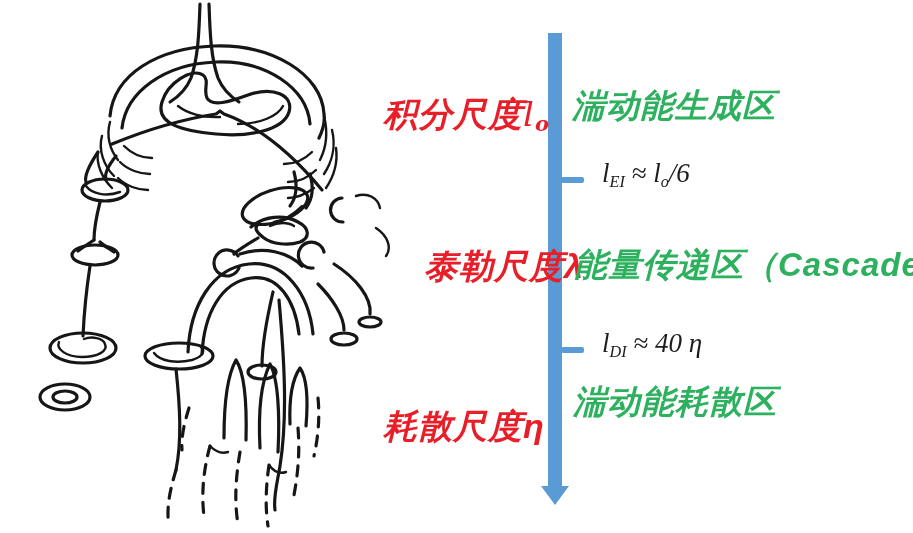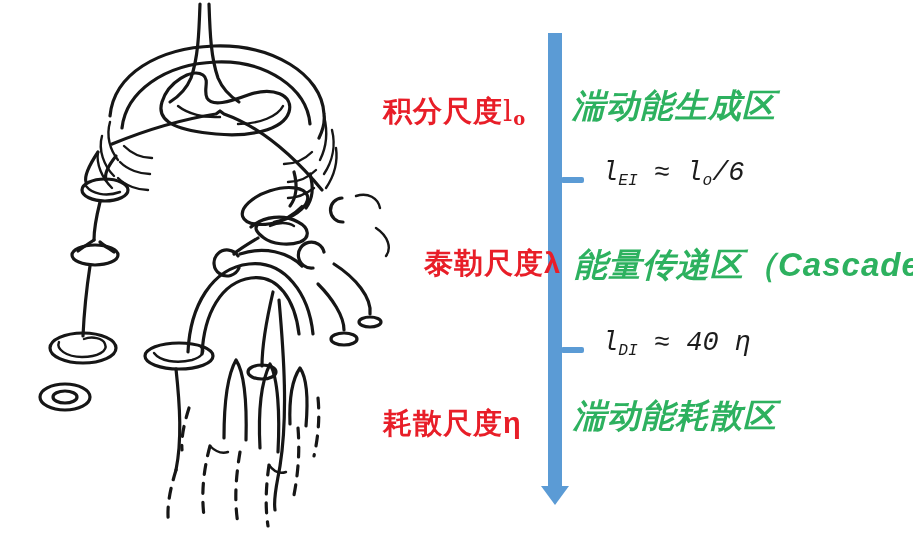--- a/index.html
+++ b/index.html
@@ -18,38 +18,38 @@
   
   .arrow-bar { position:absolute; left:548px; top:33px; width:14px; height:453px; background:#5b9bd5; }
   .arrow-head { position:absolute; left:541px; top:486px; width:0; height:0;
     border-left:14px solid transparent; border-right:14px solid transparent;
     border-top:19px solid #5b9bd5; }
   .tick { position:absolute; left:561px; width:23px; height:6px; background:#5b9bd5; border-radius:2px; }
   #tick-ei { top:177px; }
   #tick-di { top:347px; }
 
   
-  .scale-label { position:absolute; color:#e81e28; font-size:29px; 
+  .scale-label { position:absolute; color:#e81e28; font-size:34px; font-style:italic;
     font-weight:600; letter-spacing:1px; white-space:nowrap; }
   .region-label { position:absolute; color:#2db15f; font-size:33px; font-style:italic;
     font-weight:600; letter-spacing:1px; white-space:nowrap; }
   .formula { position:absolute; color:#1c1c1c; font-size:27px; white-space:nowrap;
-    font-family:Liberation Mono, monospace; font-style:italic; }
+    font-family:Liberation Serif, serif; font-style:italic; }
   .formula .sub { font-size:0.6em; vertical-align:-0.28em; letter-spacing:0; }
   .sym-sub { font-size:0.62em; vertical-align:-0.25em; font-family:"DejaVu Serif", serif; }
   .serif-var { font-family:"DejaVu Serif", serif; font-weight:500; }
 
   #scale-1 { left:383px; top:92px; }
   #region-1 { left:572px; top:84px; }
   #formula-1 { left:602px; top:158px; }
   #scale-2 { left:384px; top:244px;margin-left:40px; }
   #region-2 { left:574px; top:243px; }
   #formula-2 { left:602px; top:328px; }
   #scale-3 { left:383px; top:404px; }
-  #region-3 { left:573px; top:394px;text-align:right; }
+  #region-3 { left:573px; top:380px;text-align:right; }
 </style>
 </head>
 <body>
 
 <div id="stage">
 
   <svg id="sketch" viewBox="0 0 368 533" aria-hidden="true">
 
     <path d="M174,4 C173,34 172,58 165,78 C160,90 152,97 144,102"></path>
     <path d="M183,4 C184,34 185,58 192,78 C197,90 205,97 213,102"></path>

